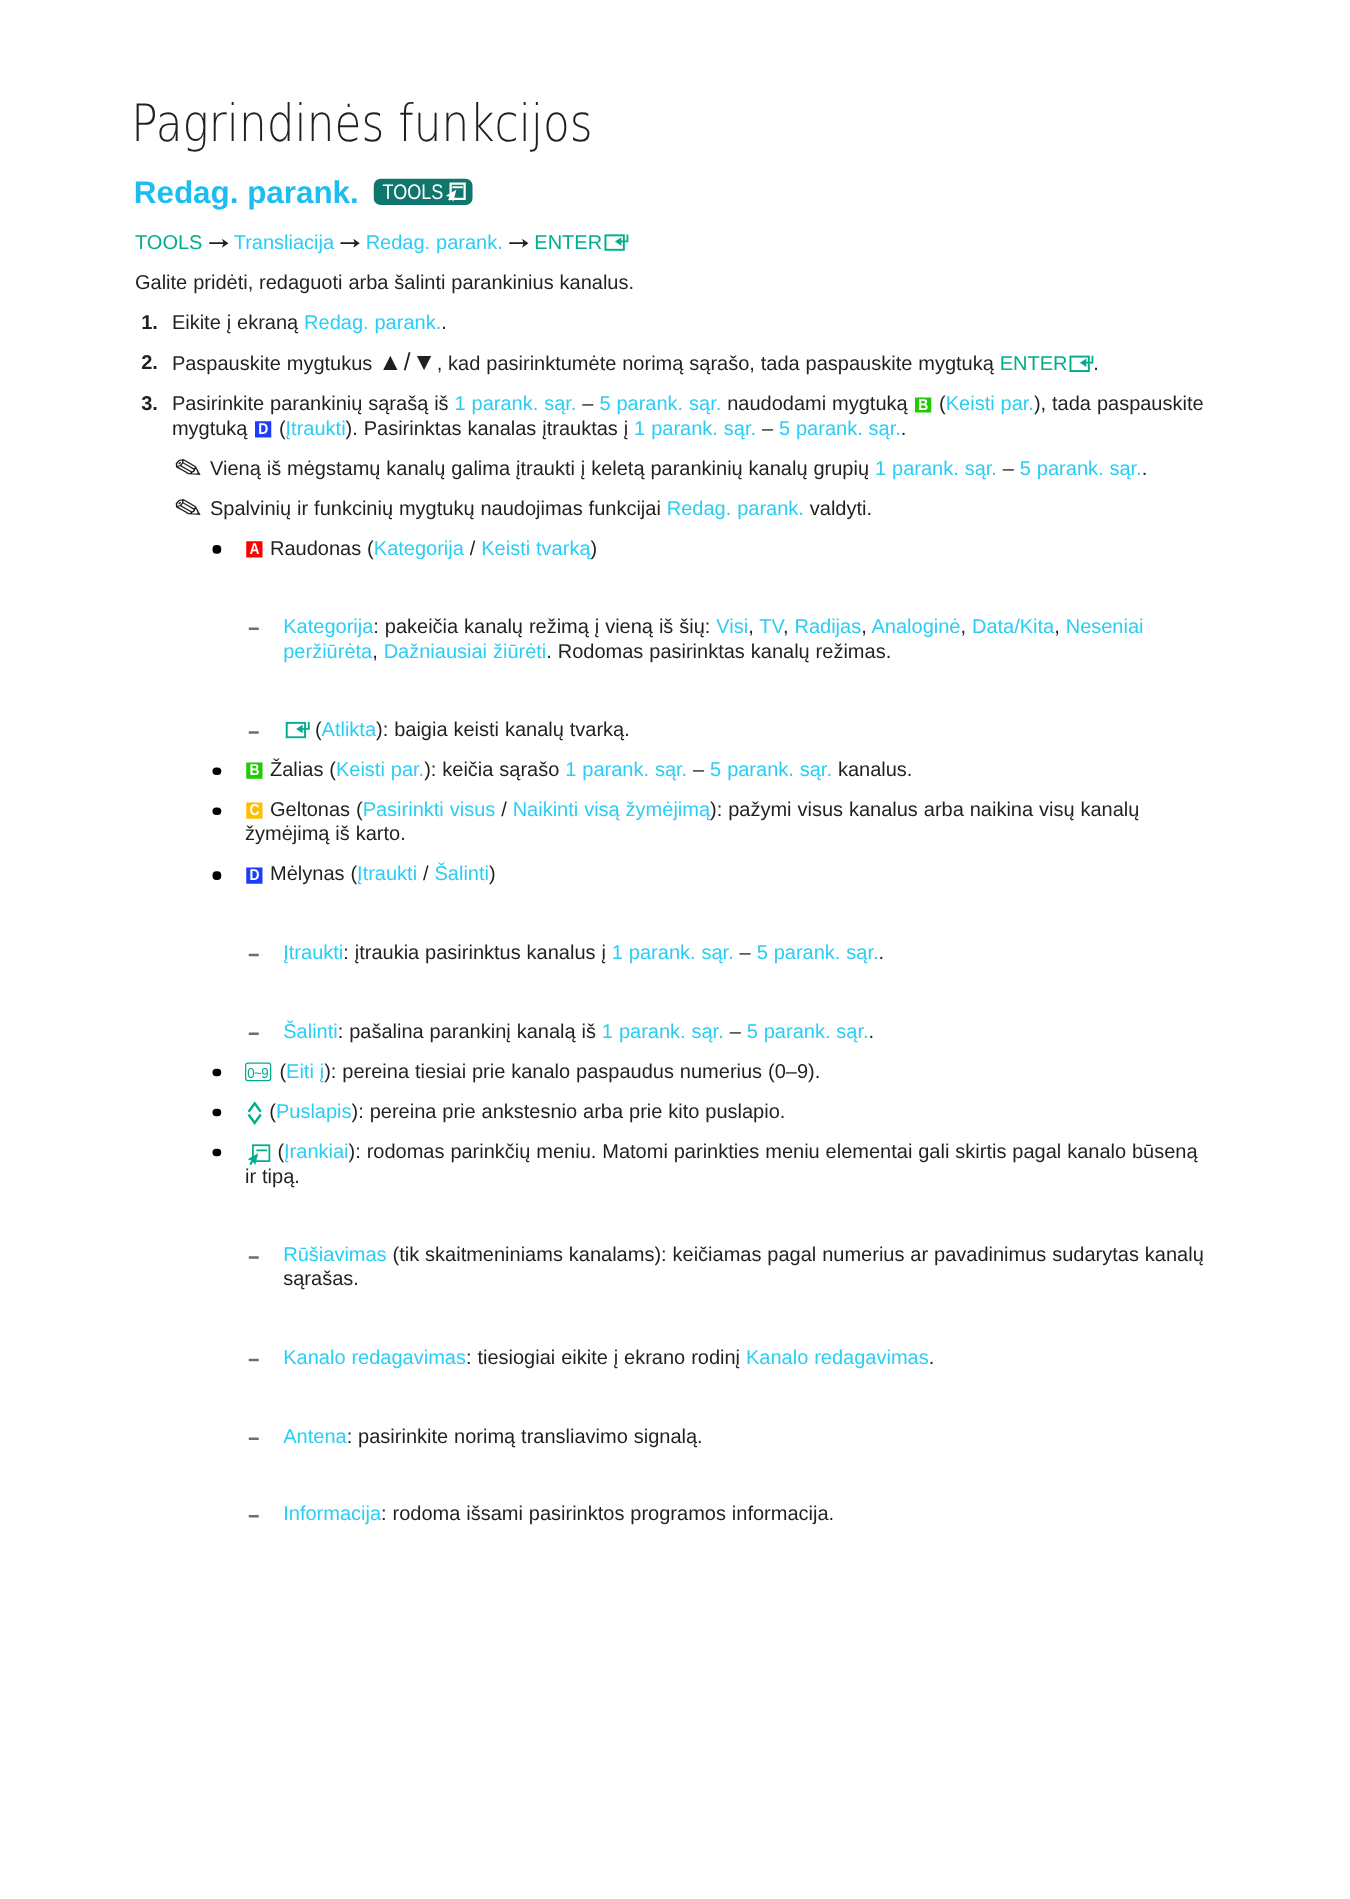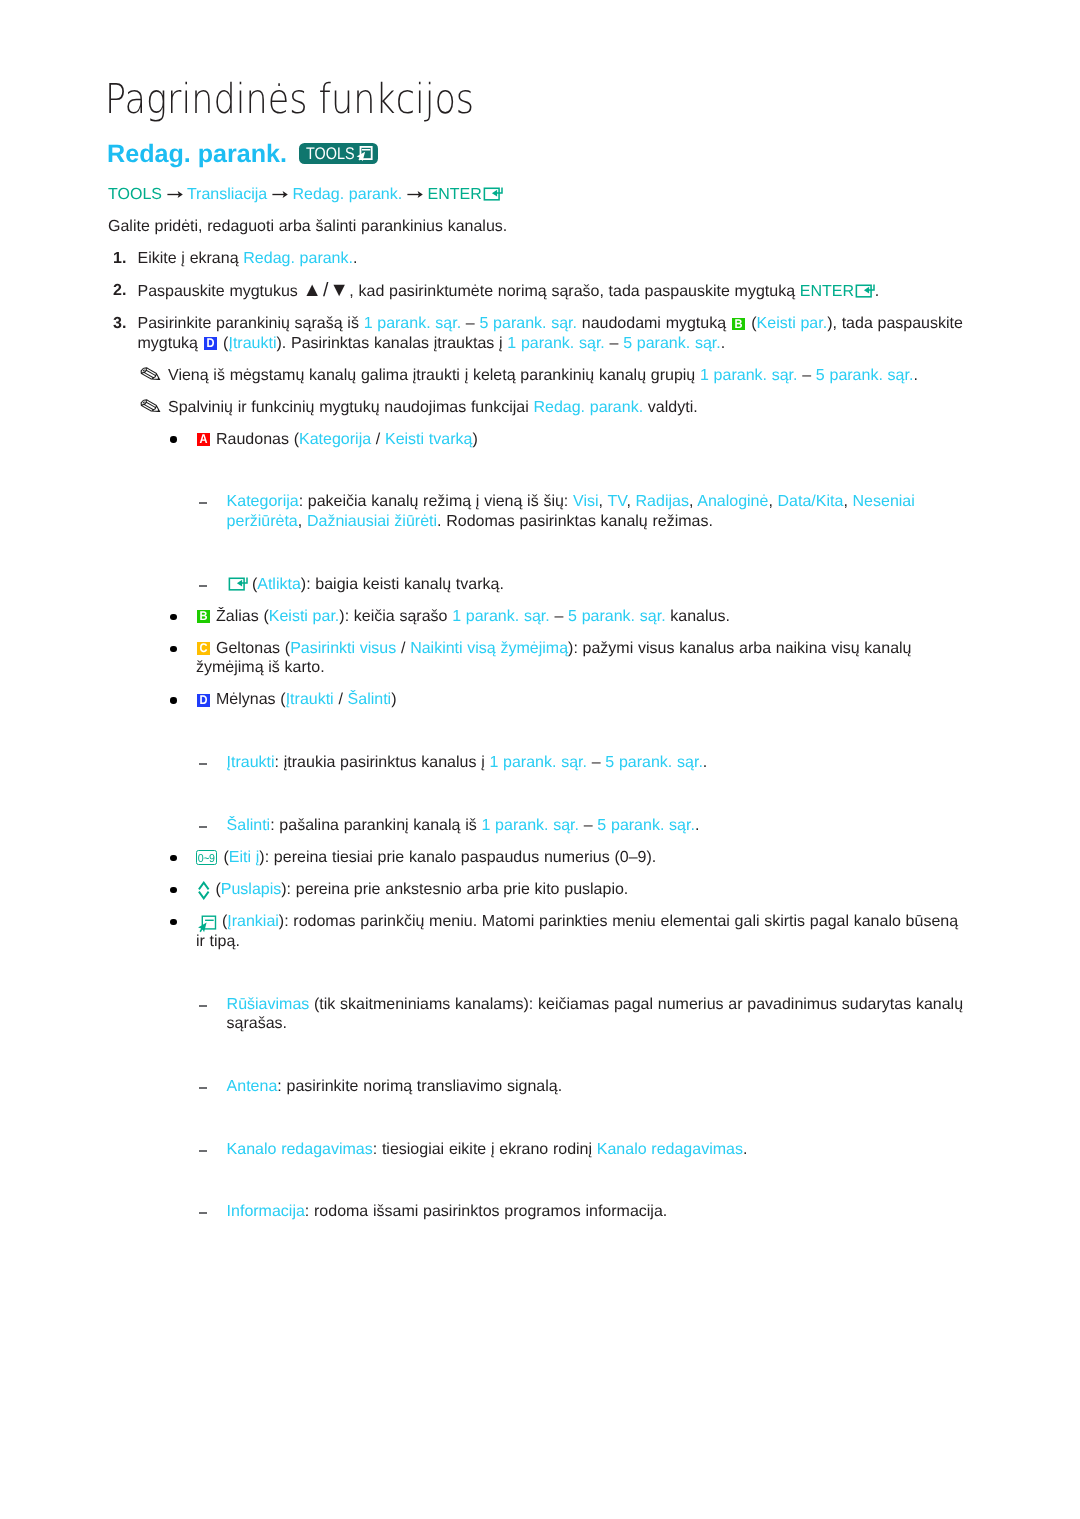--- a/index.html
+++ b/index.html
@@ -171,23 +171,23 @@
           </svg></span><span> (</span><span class="b">Puslapis</span><span>): pereina prie ankstesnio arba prie kito puslapio.</span></div>
 
     <div class="p lvb"><span class="dot"></span><span class="ticon"><svg width="19" height="18" viewBox="0 0 19 18">
             <rect x="4.3" y="1.2" width="13.2" height="12.7" fill="none" stroke="#00ad8c" stroke-width="1.4"></rect>
             <path d="M7.1 5.3 h8.6" fill="none" stroke="#00ad8c" stroke-width="1.4"></path>
             <path d="M8.6 7.6 L0.08 12.4 L3.18 13.39 L1.49 16.29 L2.87 17.17 L4.48 14.31 L6.07 17.13 Z" fill="#00ad8c"></path>
           </svg></span><span> (</span><span class="b">Įrankiai</span><span>): rodomas parinkčių meniu. Matomi parinkties meniu elementai gali skirtis pagal kanalo būseną ir tipą.</span></div>
 
     <div class="p lvd"><span class="dsh"></span><span class="b">Rūšiavimas</span><span> (tik skaitmeniniams kanalams): keičiamas pagal numerius ar pavadinimus sudarytas kanalų sąrašas.</span></div>
 
+    <div class="p lvd"><span class="dsh"></span><span class="b">Kanalo redagavimas</span><span>: tiesiogiai eikite į ekrano rodinį </span><span class="b">Kanalo redagavimas</span><span>.</span></div>
+
     <div class="p lvd"><span class="dsh"></span><span class="b">Antena</span><span>: pasirinkite norimą transliavimo signalą.</span></div>
-
-    <div class="p lvd"><span class="dsh"></span><span class="b">Kanalo redagavimas</span><span>: tiesiogiai eikite į ekrano rodinį </span><span class="b">Kanalo redagavimas</span><span>.</span></div>
 
     <div class="p lvd"><span class="dsh"></span><span class="b">Informacija</span><span>: rodoma išsami pasirinktos programos informacija.</span></div>
 
   </div>
 
   <div class="footer">
     <div class="ftxt">Lietuvių kalba - 45</div>
   </div>
 
 </div>

